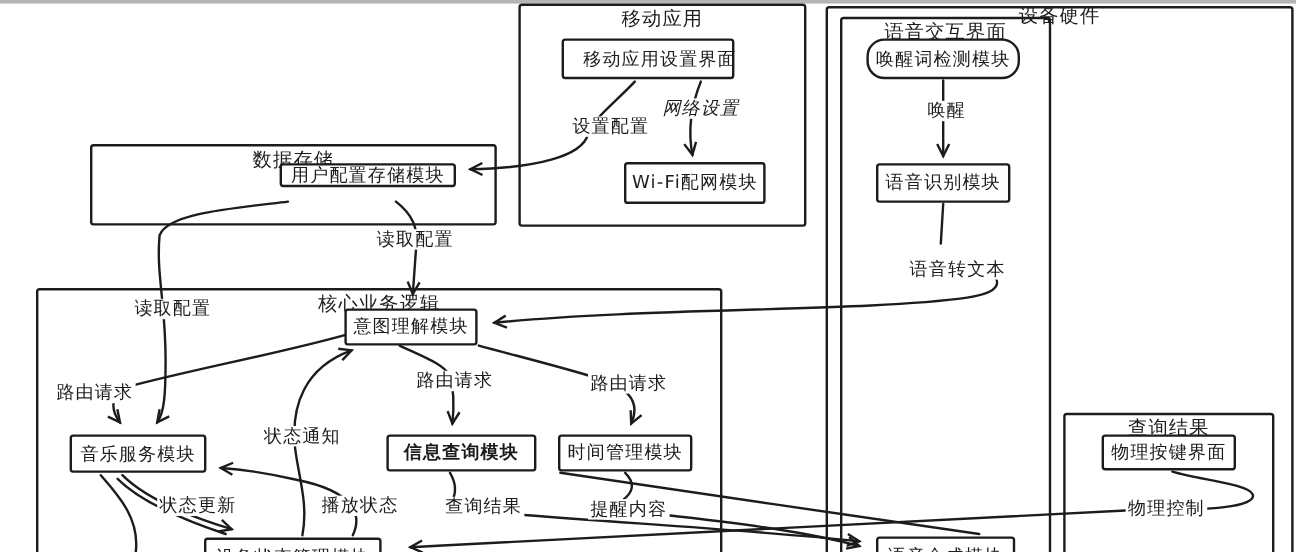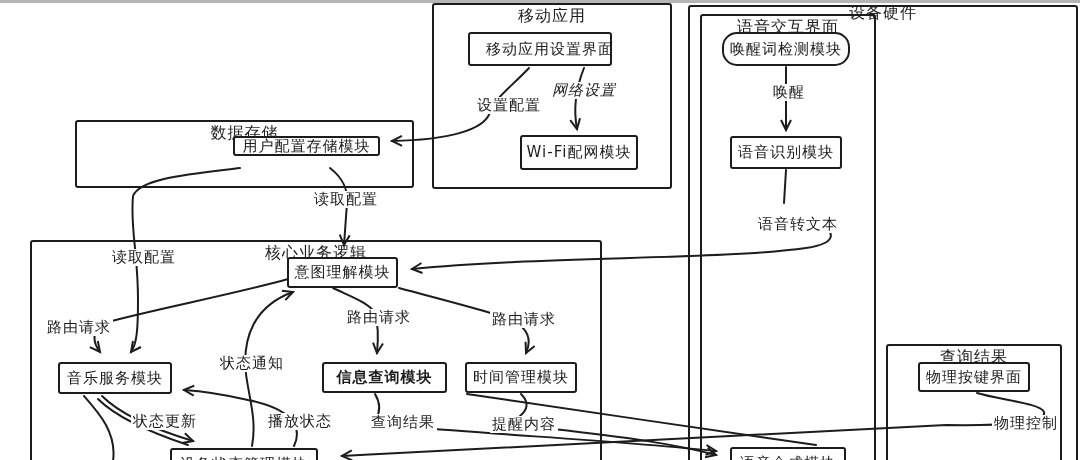--- a/index.html
+++ b/index.html
@@ -131,13 +131,13 @@
 <div class="elabel" style="left:312px;top:191px;">读取配置</div>
 <div class="elabel" style="left:110px;top:249px;">读取配置</div>
 <div class="elabel" style="left:45px;top:319px;">路由请求</div>
 <div class="elabel" style="left:345px;top:309px;">路由请求</div>
 <div class="elabel" style="left:490px;top:311px;">路由请求</div>
 <div class="elabel" style="left:218px;top:355px;">状态通知</div>
 <div class="elabel" style="left:131px;top:413px;">状态更新</div>
 <div class="elabel" style="left:266px;top:413px;">播放状态</div>
 <div class="elabel" style="left:346px;top:414px;margin-left:23px;">查询结果</div>
 <div class="elabel" style="left:490px;top:416px;">提醒内容</div>
-<div class="elabel" style="left:992px;top:415px;">物理控制</div>
+<div class="elabel" style="left:938px;top:415px;">物理控制</div>
 
 </body></html>

